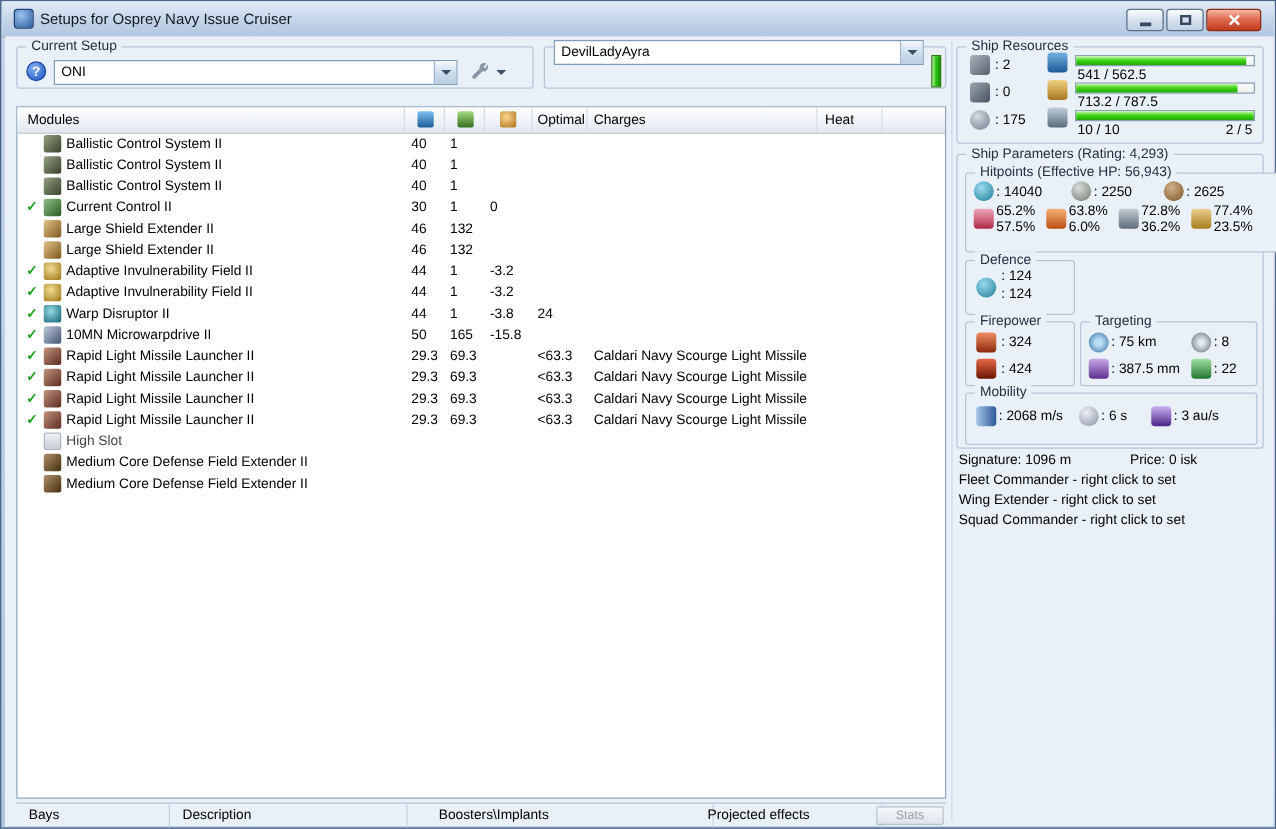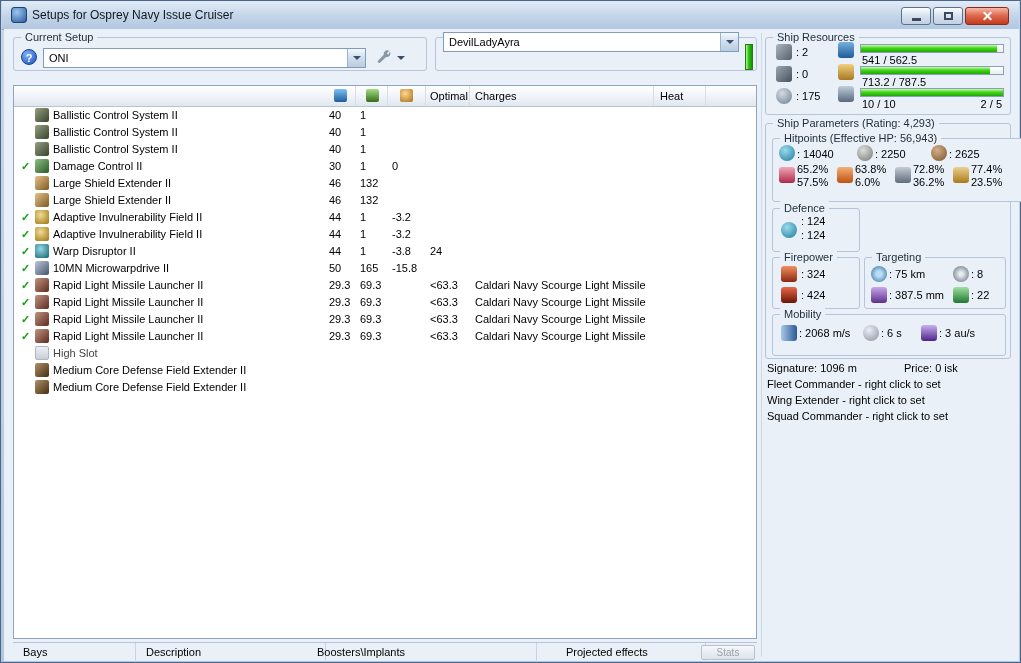--- a/index.html
+++ b/index.html
@@ -157,20 +157,21 @@
   <div class="combo" style="left:442px;top:31px;width:296px">
     <span class="val">DevilLadyAyra</span>
     <span class="drop">
         <span class="arr"></span>
       </span>
   </div>
   <div class="charbar"></div>
 
   <div class="table">
     <div class="thead">
+      <span class="th th-modules">Modules</span>
       <span class="th th-c1"></span>
       <span class="th th-c2"></span>
       <span class="th th-c3"></span>
       <span class="th th-opt">Optimal</span>
       <span class="th th-chg">Charges</span>
       <span class="th th-heat">Heat</span>
       <span class="hic hic-cpu"></span>
       <span class="hic hic-pg"></span>
       <span class="hic hic-cap"></span>
     </div>
@@ -198,21 +199,21 @@
           <span class="mname">Ballistic Control System II</span>
           <span class="cell cpu">40</span>
           <span class="cell pg">1</span>
           <span class="cell cap"></span>
           <span class="cell opt"></span>
           <span class="cell chg"></span>
         </div>
         <div class="mrow">
           <span class="check">✓</span>
           <span class="mic mi-dc"></span>
-          <span class="mname">Damage Control II</span>
+          <span class="mname">Current Control II</span>
           <span class="cell cpu">30</span>
           <span class="cell pg">1</span>
           <span class="cell cap">0</span>
           <span class="cell opt"></span>
           <span class="cell chg"></span>
         </div>
         <div class="mrow">
           <span class="mic mi-lse"></span>
           <span class="mname">Large Shield Extender II</span>
           <span class="cell cpu">46</span>
@@ -336,21 +337,21 @@
           <span class="cell cap"></span>
           <span class="cell opt"></span>
           <span class="cell chg"></span>
         </div>
       </div>
   </div>
 
   <div class="tabstrip">
     <div class="tab" style="left:0;width:123px"><span>Bays</span></div>
     <div class="tab" style="left:123px;width:190px"><span>Description</span></div>
-    <div class="tab" style="left:294px;width:230px"><span>Boosters\Implants</span></div>
+    <div class="tab" style="left:328px;width:230px"><span>Boosters\Implants</span></div>
     <div class="tab" style="left:543px;width:150px"><span>Projected effects</span></div>
     <button class="stats-btn" disabled="">Stats</button>
   </div>
 
   <div class="group" style="left:764px;top:36px;width:246px;height:78px">
     <span class="legend">Ship Resources</span>
     <span class="ic ic-turret" style="left:10px;top:6px"></span>
     <span class="v" style="left:30px;top:8px">: 2</span>
     <span class="ic ic-launcher" style="left:10px;top:28px"></span>
     <span class="v" style="left:30px;top:30px">: 0</span>

